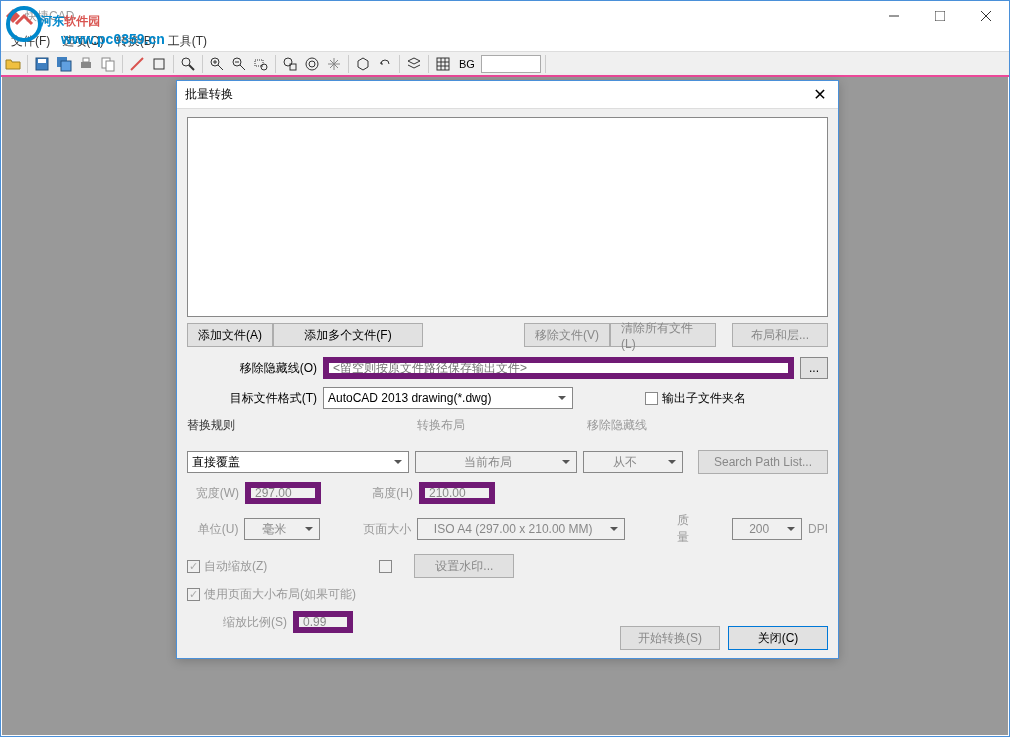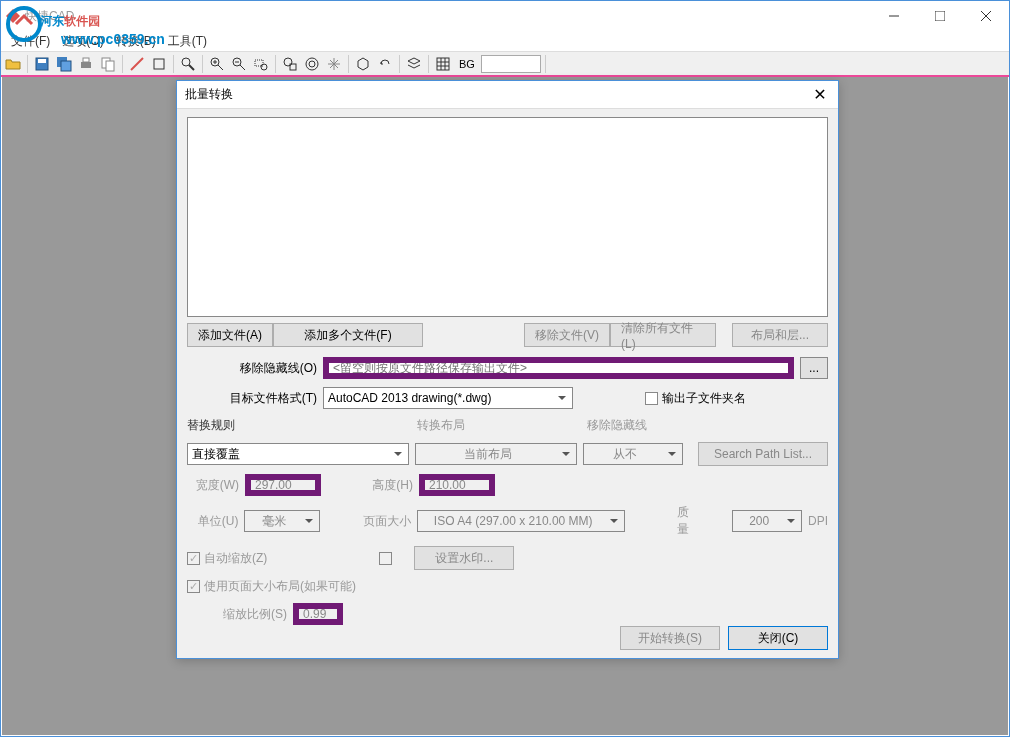--- a/index.html
+++ b/index.html
@@ -270,21 +270,21 @@
       <div class="select" style="width:250px">
           <span>AutoCAD 2013 drawing(*.dwg)</span>
         </div>
       <div style="width:60px"></div>
       <div class="checkbox-wrap">
         <div class="checkbox"></div>
         <span>输出子文件夹名</span>
       </div>
     </div>
 
-    <div class="section-labels" style="margin-bottom:8px">
+    <div class="section-labels" style="margin-bottom:16px">
       <div style="width:0px"></div>
       <div class="section-label" style="width:230px">替换规则</div>
       <div class="section-label disabled" style="width:170px">转换布局</div>
       <div class="section-label disabled">移除隐藏线</div>
     </div>
 
     <div class="form-row">
       <div class="select" style="width:222px">
           <span>直接覆盖</span>
         </div>
@@ -338,21 +338,21 @@
 
     <div class="form-row" style="color:#999">
       <div class="checkbox-wrap">
         <div class="checkbox checked disabled"></div>
         <span>使用页面大小布局(如果可能)</span>
       </div>
     </div>
 
     <div class="form-row" style="color:#999">
       <div class="label-right" style="width:100px">缩放比例(S)</div>
-      <input class="text-input disabled" style="width: 50px;" disabled="" value="0.99">
+      <input class="text-input disabled" style="width: 60px;" disabled="" value="0.99">
     </div>
   </div>
 
   <div class="dialog-footer">
     <div class="btn disabled">开始转换(S)</div>
     <div class="btn" style="border:1px solid #0078d7">关闭(C)</div>
   </div>
 </div>
 
 </body></html>

